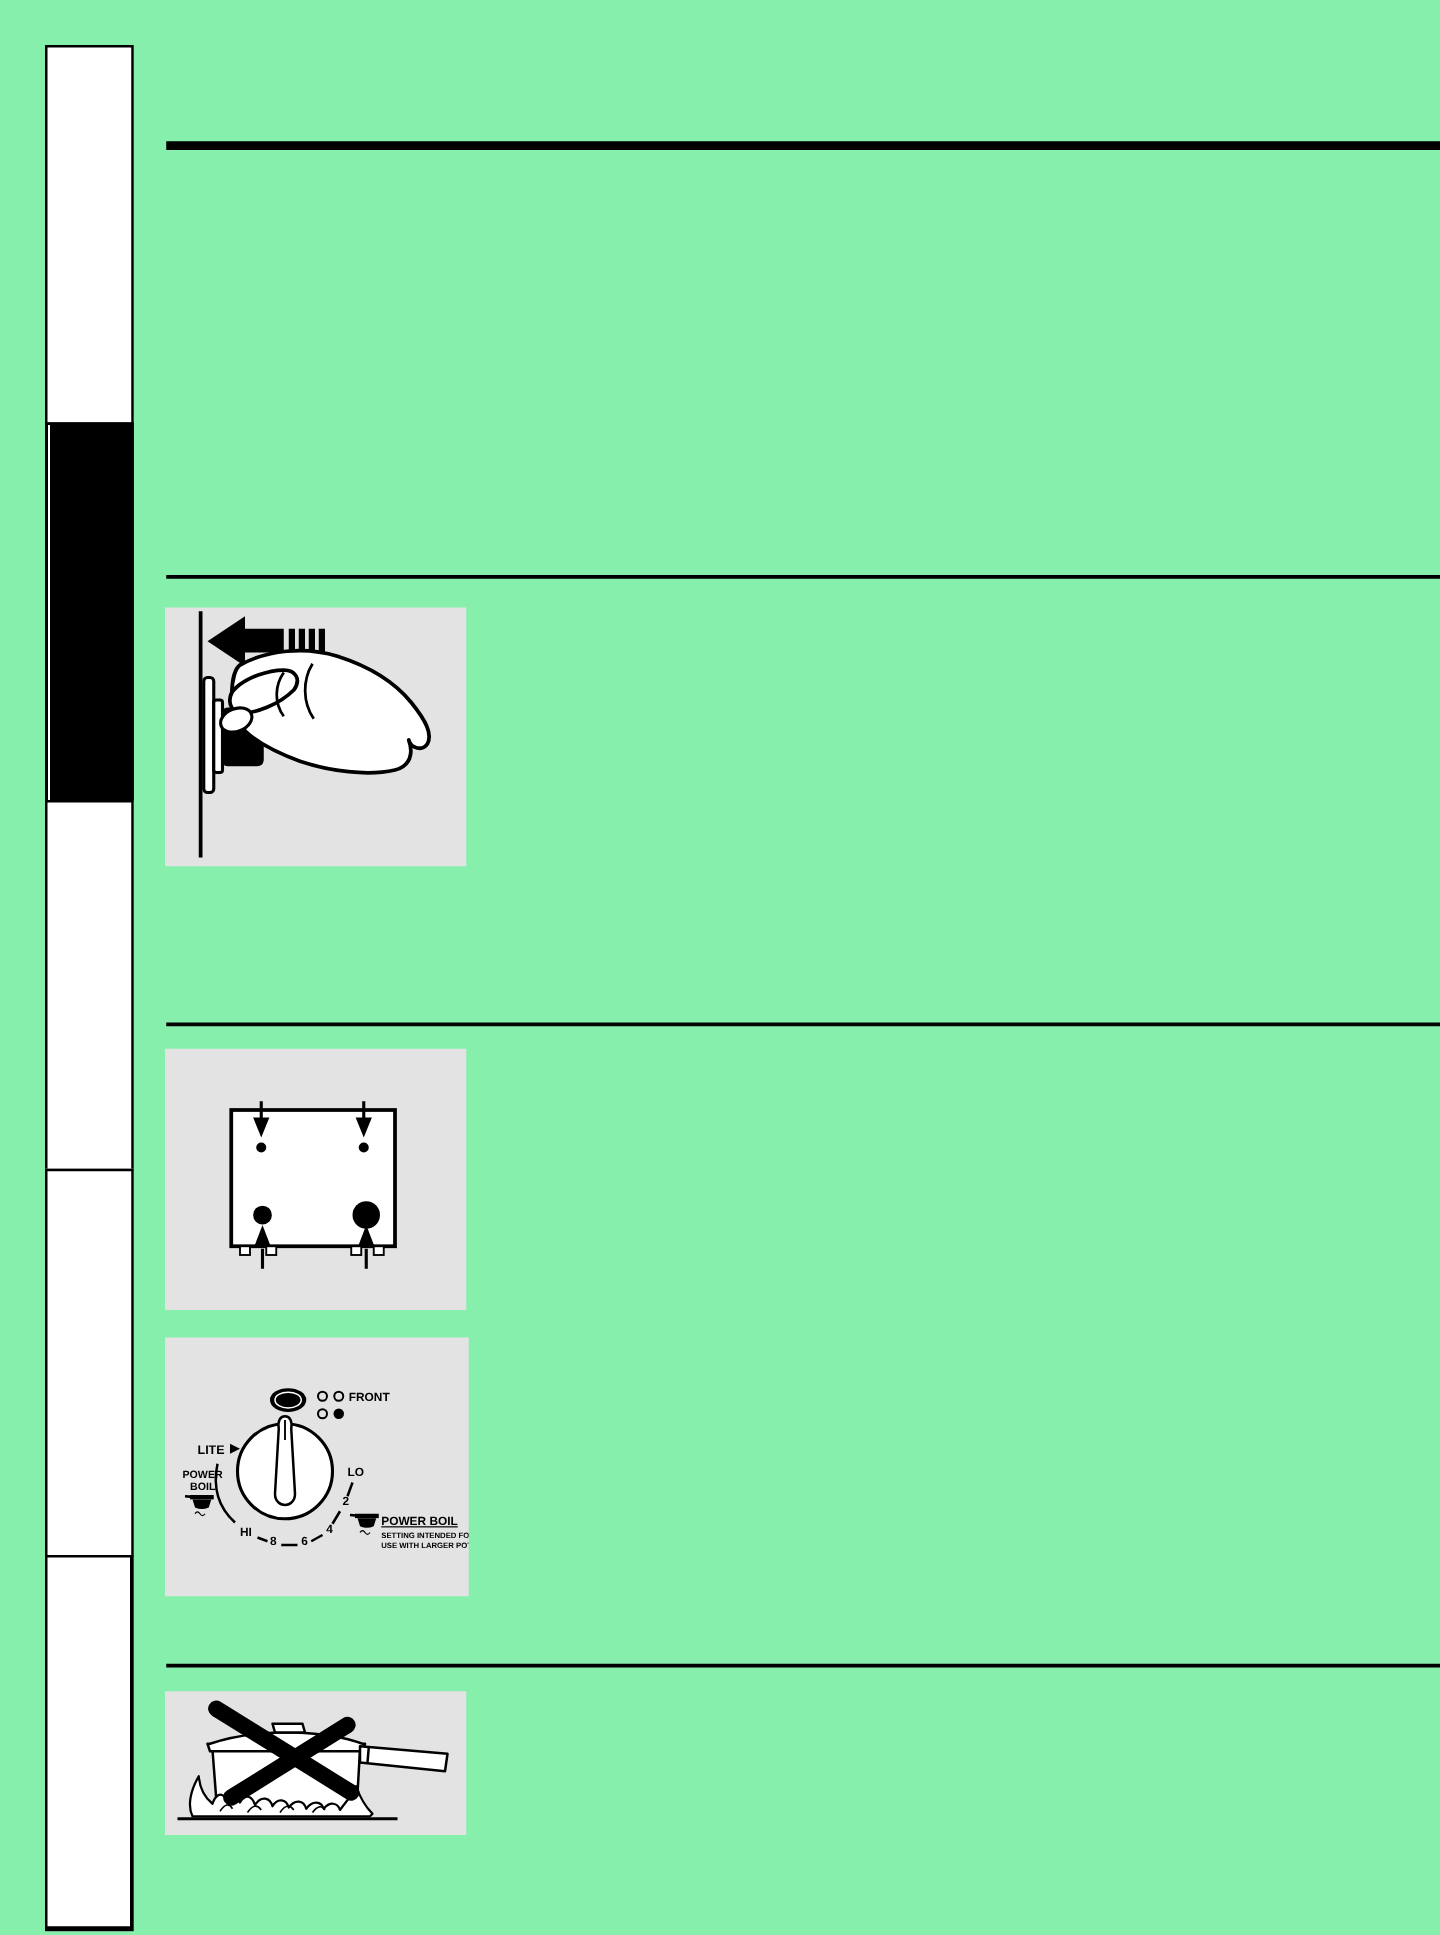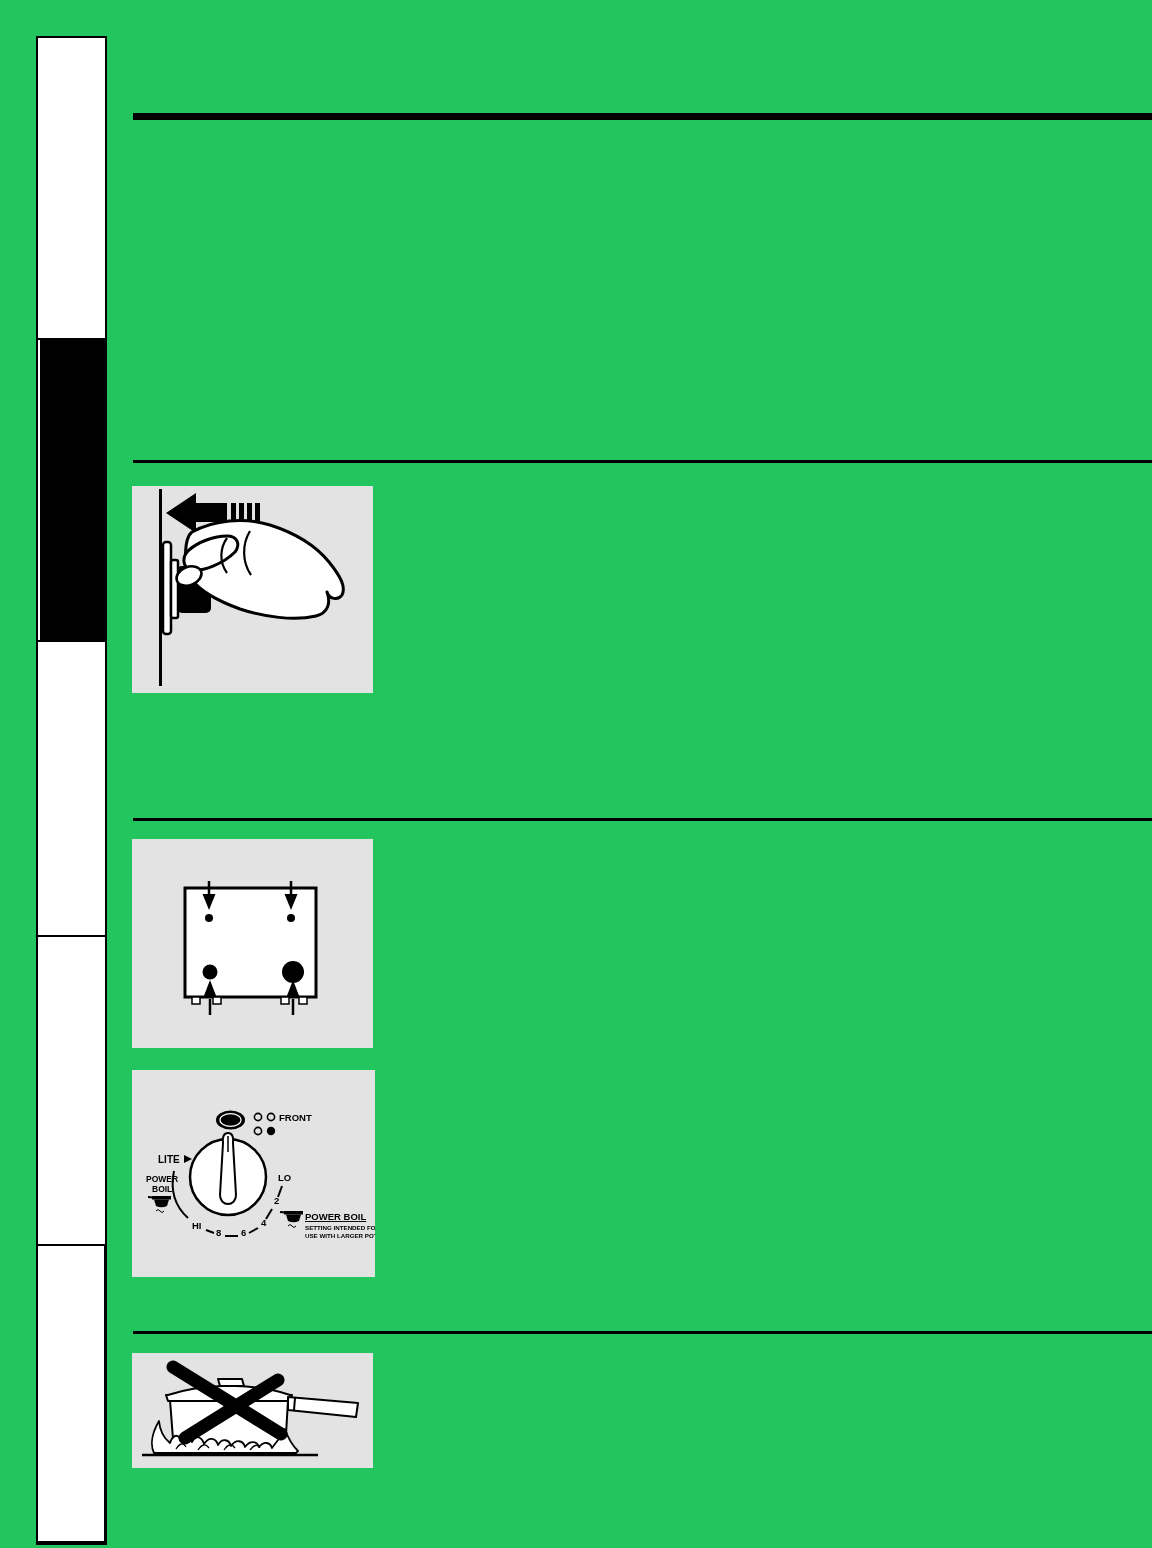--- a/index.html
+++ b/index.html
@@ -1,19 +1,19 @@
 <!DOCTYPE html>
 <html><head>
 <meta charset="utf-8">
 <style>
   html,body{margin:0;padding:0;background:#888;}
   .page{
     position:relative;
     width:1152px;height:1548px;
-    background:#22c55e;
+    background:#86efac;
     overflow:hidden;
     font-family:"Liberation Sans",sans-serif;
   }
   .abs{position:absolute;box-sizing:border-box;}
   
   .tab{
     left:36px;width:71px;
     background:#fff;
     border:2px solid #000;
   }

